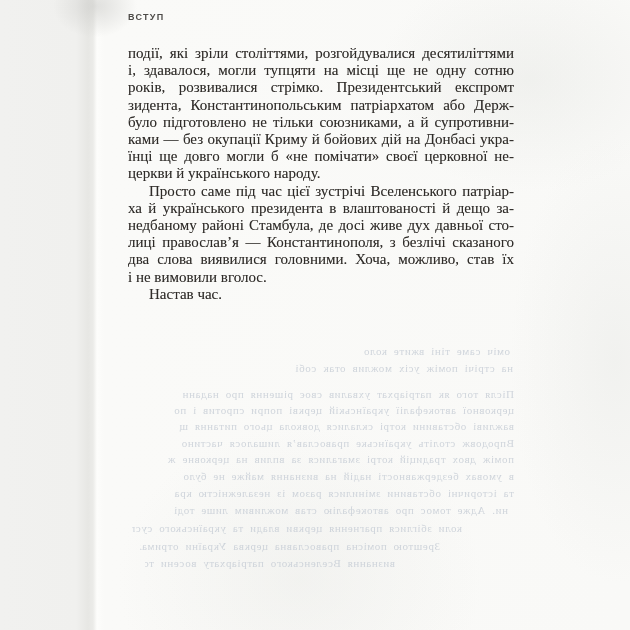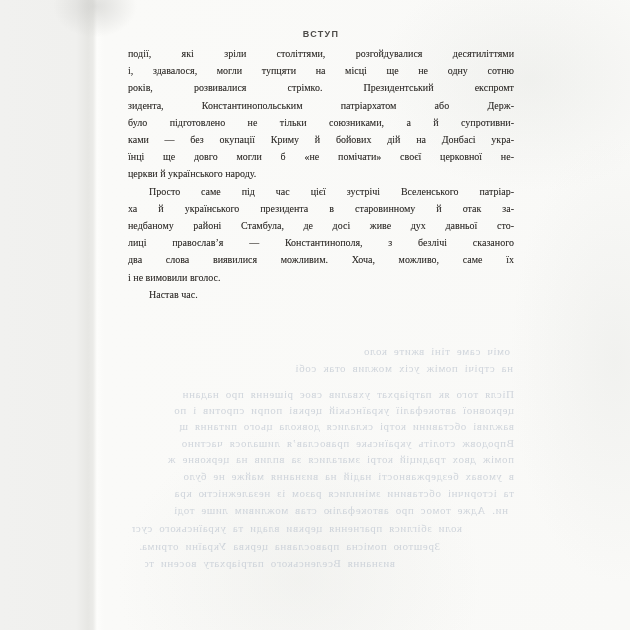--- a/index.html
+++ b/index.html
@@ -11,32 +11,31 @@
     background-color:#f8f8f6;
     background-image:
       radial-gradient(ellipse 60px 45px at 95px 6px, rgba(200,200,197,0.55), transparent 70%),
       radial-gradient(ellipse 220px 160px at 530px 80px, rgba(223,225,221,0.35), transparent 70%),
       radial-gradient(ellipse 260px 220px at 300px 580px, rgba(226,227,223,0.32), transparent 70%),
       radial-gradient(ellipse 150px 320px at 615px 360px, rgba(228,229,226,0.38), transparent 70%),
       linear-gradient(90deg,#f1f1ef 0px,#f0f0ee 76px,#e7e7e4 88px,#ebebe8 93px,#fdfdfb 97px,#fafaf8 104px,#f9f9f7 100%);
   }
   .page-header{
     position:absolute; top:12px; left:128px; width:386px;
-    text-align:center;
+    text-align:left;
     font-family:"Liberation Sans", sans-serif;
     font-weight:bold;
     font-size:9px;
     letter-spacing:1.3px;
     color:#4d4b48;
     z-index:3;
-    margin-top:17px;
   }
   .text-block{
     position:absolute; top:45px; left:128px; width:386px;
-    font-size:10px; line-height:17.2px;
+    font-size:15px; line-height:17.2px;
     color:#2f2c29;
     text-shadow:0 0 0.4px rgba(47,44,41,0.35);
     z-index:2;
   }
   .line{
     text-align:justify;
     text-align-last:justify;
     white-space:normal;
   }
   .line.last{ text-align-last:left; }
@@ -66,24 +65,24 @@
         <div class="line">і, здавалося, могли тупцяти на місці ще не одну сотню</div>
         <div class="line">років, розвивалися стрімко. Президентський експромт</div>
         <div class="line">зидента, Константинопольським патріархатом або Держ-</div>
         <div class="line">було підготовлено не тільки союзниками, а й супротивни-</div>
         <div class="line">ками — без окупації Криму й бойових дій на Донбасі укра-</div>
         <div class="line">їнці ще довго могли б «не помічати» своєї церковної не-</div>
         <div class="line last">церкви й українського народу.</div>
       </div>
       <div>
         <div class="line indent">Просто саме під час цієї зустрічі Вселенського патріар-</div>
-        <div class="line">ха й українського президента в старовинному й отак за-</div>
+        <div class="line">ха й українського президента в влаштованості й дещо за-</div>
         <div class="line">недбаному районі Стамбула, де досі живе дух давньої сто-</div>
         <div class="line">лиці православ’я — Константинополя, з безлічі сказаного</div>
-        <div class="line">два слова виявилися можливим. Хоча, можливо, саме їх</div>
+        <div class="line">два слова виявилися головними. Хоча, можливо, став їх</div>
         <div class="line last">і не вимовили вголос.</div>
       </div>
       <div>
         <div class="line last indent">Настав час.</div>
       </div>
     </div>
   <div class="ghost-block" id="ghost-block">
       <div class="ghost-line" style="top: 345px; left: 352px; width: 158px;">оміч саме тіні вжите коло</div>
       <div class="ghost-line" style="top: 362px; left: 265px; width: 248px;">на стрічі поміж усіх можлив отак собі</div>
       <div class="ghost-line" style="top: 388px; left: 128px; width: 386px;">Після того як патріархат ухвалив своє рішення про наданн</div>

